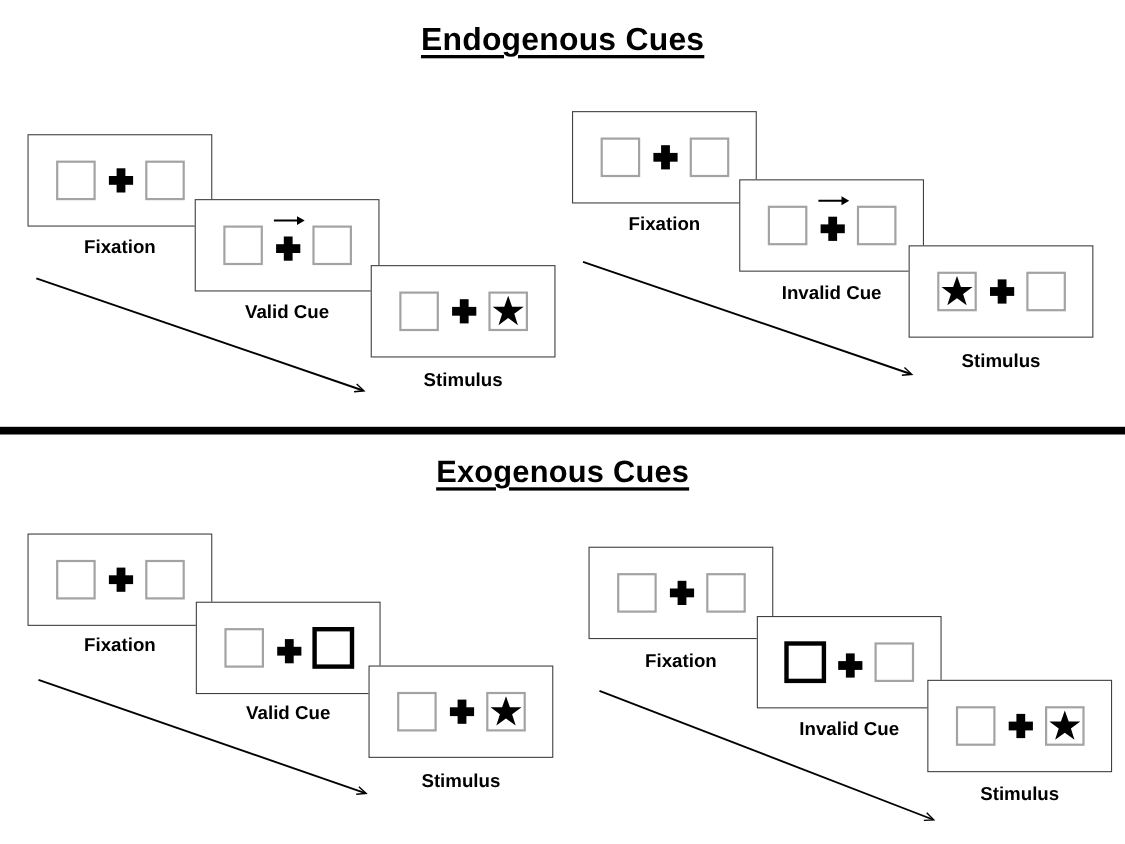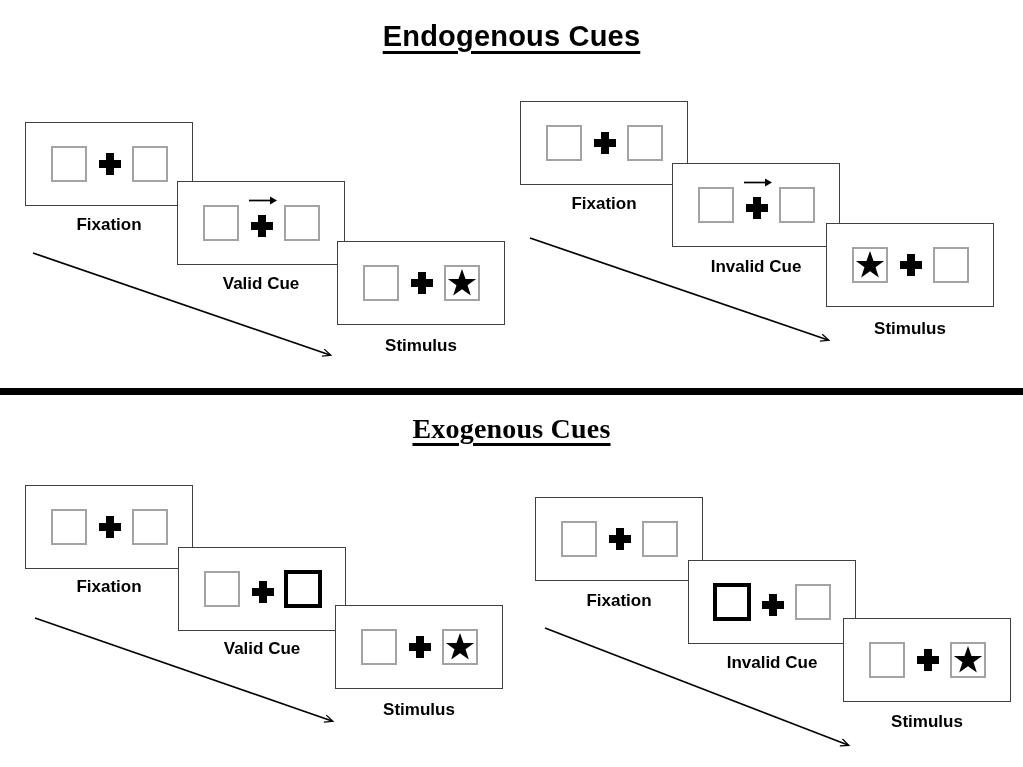--- a/index.html
+++ b/index.html
@@ -6,21 +6,21 @@
   html,body { background:#ffffff; }
   body { font-family:"Liberation Sans","DejaVu Sans",sans-serif; }
   .canvas { position:relative; width:1023px; height:767px; background:#fff; overflow:hidden; }
 
   .title {
     position:absolute; left:0; width:1023px; text-align:center;
     font-weight:bold; color:#000; letter-spacing:0.2px;
   }
   .title .u { text-decoration:underline; text-decoration-thickness:3px; text-underline-offset:5px; }
   #title-endo { top:20px; font-size:29px; }
-  #title-exo  { top:413px; font-size:28px;font-family:Liberation Serif, serif; }
+  #title-exo  { top:413px; font-size:28px; }
 
   .divider { position:absolute; left:0; top:388px; width:1023px; height:7px; background:#000; }
 
   .panel {
     position:absolute; width:168px; height:84px;
     background:#fff; border:1.5px solid #404040;
   }
   .sq {
     position:absolute; top:23px; width:36px; height:36px;
     border:2px solid #a3a3a3; background:#fff;

